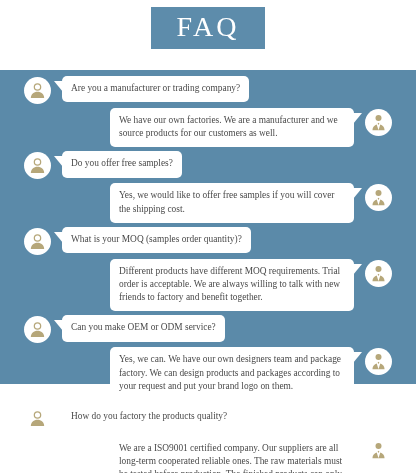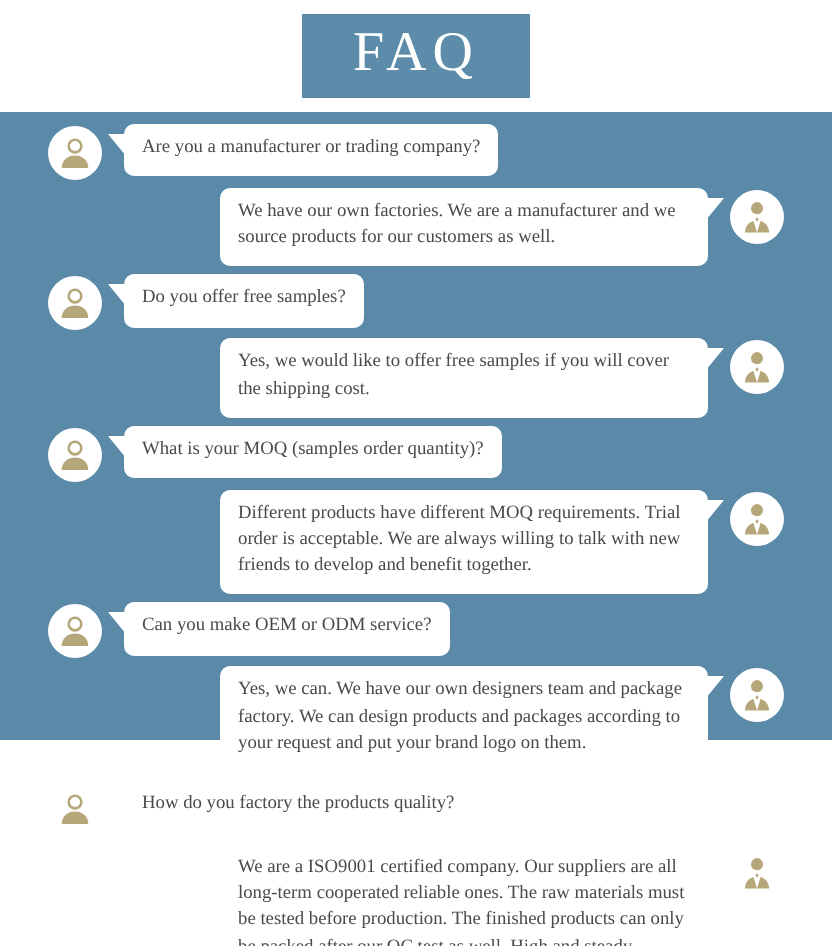--- a/index.html
+++ b/index.html
@@ -39,20 +39,21 @@
     line-height: 1.15;
   }
 
   
   .faq-body {
     position: relative;
     width: 416px;
     height: 314px;
     background: #5b8aa9;
     padding-top: 6px;
+    margin-top: 14px;
   }
 
   .row {
     position: relative;
     display: flex;
     align-items: flex-start;
     margin-bottom: 4px;
   }
 
   .row.question { justify-content: flex-start; padding-left: 24px; padding-right: 120px; }
@@ -178,21 +179,21 @@
             <circle cx="12" cy="7.6" r="4.0" fill="none" stroke="#b6a77a" stroke-width="1.6"></circle>
             <path d="M3.6 21.5c0-4.9 3.8-7.9 8.4-7.9s8.4 3.0 8.4 7.9z" fill="#b6a77a"></path>
           </svg>
         </div>
         <div class="bubble left">
           <p>What is your MOQ (samples order quantity)?</p>
         </div>
       </div>
       <div class="row answer">
         <div class="bubble right">
-          <p>Different products have different MOQ requirements. Trial order is acceptable. We are always willing to talk with new friends to develop and benefit together.</p>
+          <p>Different products have different MOQ requirements. Trial order is acceptable. We are always willing to talk with new friends to factory and benefit together.</p>
         </div>
         <div class="avatar">
           <svg width="19" height="19" viewBox="0 0 24 24" aria-hidden="true">
             <circle cx="12" cy="6.4" r="3.8" fill="#b6a77a"></circle>
             <path d="M4.4 21.8c0-4.6 3.4-7.6 7.6-7.6s7.6 3.0 7.6 7.6z" fill="#b6a77a"></path>
             <path d="M12 11.4 L9.2 12.6 L12 21.8 L14.8 12.6 Z" fill="#ffffff"></path>
             <path d="M12 12.2 L10.9 13.4 L12 15.0 L13.1 13.4 Z" fill="#b6a77a"></path>
           </svg>
         </div>
       </div>

